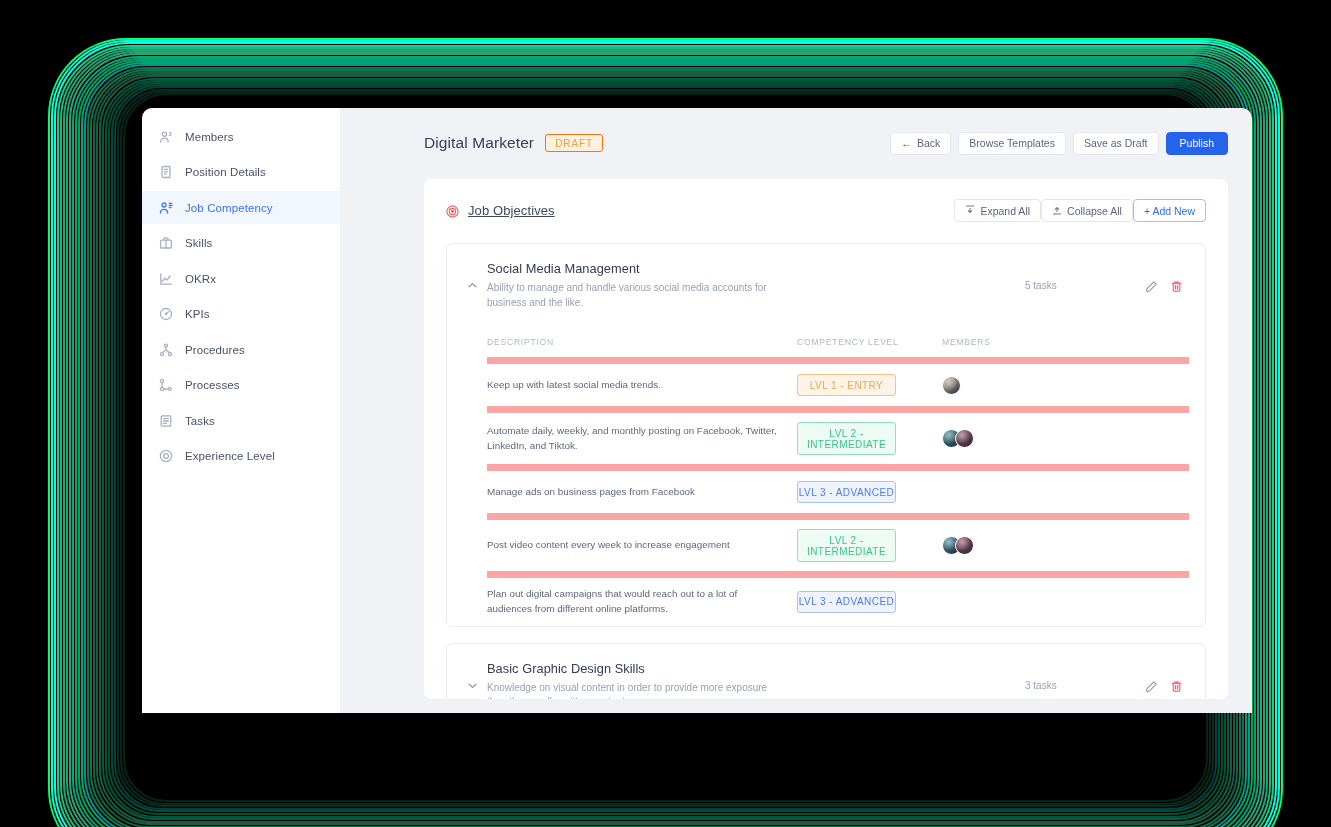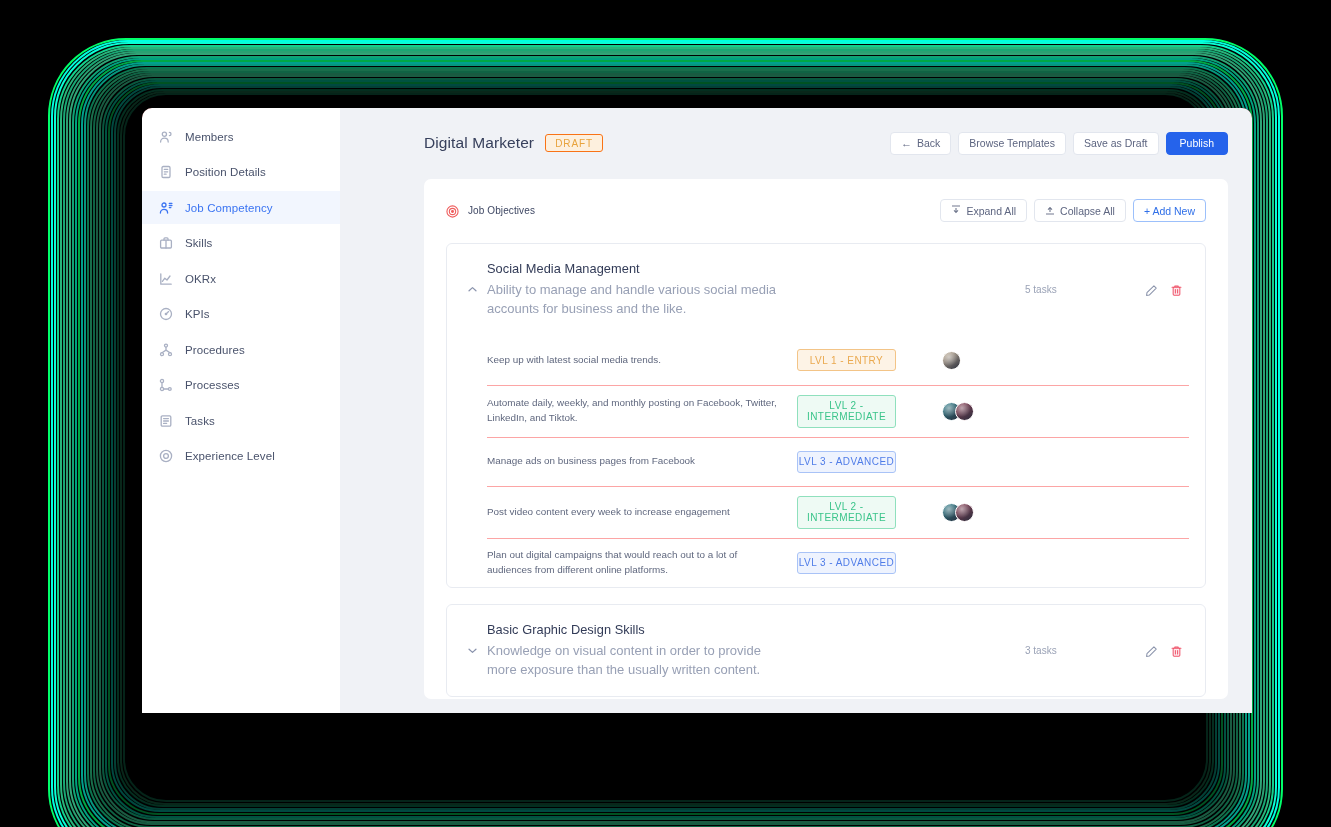--- a/index.html
+++ b/index.html
@@ -93,49 +93,49 @@
 
   
   #panel {
     background: #fff;
     border-radius: 7px;
     padding: 20px 22px 22px;
     height: 520px;
     overflow: hidden;
   }
   #panel-head { display: flex; align-items: center; margin-bottom: 21px; }
-  #panel-title { font-size: 10px; color: #3e4763; letter-spacing: .1px; }
+  #panel-title { font-size: 13px; color: #3e4763; letter-spacing: .1px; text-decoration: underline; }
   #target-icon { width: 13px; height: 13px; margin-right: 9px; display: block; }
-  #panel-actions { margin-left: auto; display: flex; gap: 7px; }
+  #panel-actions { margin-left: auto; display: flex; }
 
   
   .obj-card {
     border: 1px solid #e8ebf1;
     border-radius: 6px;
     margin-bottom: 16px;
   }
   .obj-head { display: flex; align-items: center; padding: 17px 16px 17px 14px; }
   .chev { width: 22px; flex: 0 0 22px; color: #9aa2b8; display: flex; justify-content: center; }
   .chev svg { width: 11px; height: 11px; stroke: #8b94ad; fill: none; stroke-width: 1.6; }
   .obj-meta { flex: 1 1 auto; padding-left: 4px; }
   .obj-name { font-size: 12.8px; color: #323b57; margin-bottom: 5px; letter-spacing: .05px; }
-  .obj-desc { font-size: 13px; color: #98a0b5; line-height: 1.45; max-width: 300px; }
+  .obj-desc { font-size: 10px; color: #98a0b5; line-height: 1.45; max-width: 300px; }
   .obj-count { font-size: 10px; color: #9aa2b6; width: 120px; text-align: left; }
   .obj-tools { display: flex; gap: 12px; align-items: center; padding-right: 6px; }
   .tool-ico { width: 13px; height: 13px; display: block; cursor: pointer; }
 
   
   .obj-table { padding: 0 16px 0 40px; }
   .trow { display: flex; align-items: center; }
   .thead { height: 30px; }
   .thead .cell { font-size: 8.6px; color: #b0b7c8; letter-spacing: .75px; }
   .cell.c-desc { flex: 0 0 310px; }
   .cell.c-lvl  { flex: 0 0 145px; }
   .cell.c-mem  { flex: 1 1 auto; }
-  .tbody-row { min-height: 49px; border-top: 1px solid #fca5a5; padding: 9px 0; }
+  .tbody-row { min-height: 49px; border-top: 7px solid #fca5a5; padding: 9px 0; }
   .tbody-row:first-child { border-top: none; }
   .desc-text { font-size: 9.9px; color: #5f677e; line-height: 1.5; max-width: 290px; }
   .lvl-badge {
     display: inline-block;
     font-size: 10px;
     letter-spacing: .45px;
     padding: 4.5px 0;
     border-radius: 3px;
     border: 1px solid;
     width: 99px;
@@ -333,20 +333,25 @@
                     <path d="M9.6 1.9 12.1 4.4 4.6 11.9 1.7 12.3 2.1 9.4z"></path>
                   </svg></span>
                 <span class="tool-ico"><svg viewBox="0 0 14 14" fill="none" stroke="#f0556b" stroke-width="1.1" stroke-linecap="round" stroke-linejoin="round">
                     <path d="M2.2 3.4h9.6M5.2 3.4V2.1h3.6v1.3"></path>
                     <rect x="3.4" y="3.4" width="7.2" height="8.6" rx="1" fill="#fde8ec"></rect>
                     <path d="M5.8 5.8v4M8.2 5.8v4"></path>
                   </svg></span>
               </div>
             </div>
             <div class="obj-table">
+              <div class="trow thead">
+                <div class="cell c-desc">DESCRIPTION</div>
+                <div class="cell c-lvl">COMPETENCY LEVEL</div>
+                <div class="cell c-mem">MEMBERS</div>
+              </div>
               <div class="trow tbody-row">
                 <div class="cell c-desc">
                   <div class="desc-text">Keep up with latest social media trends.</div>
                 </div>
                 <div class="cell c-lvl"><span class="lvl-badge lvl-1">LVL 1 - ENTRY</span></div>
                 <div class="cell c-mem">
                   <div class="avatars">
                     <span class="av" style="background:#c8b49a;background-image:radial-gradient(circle at 35% 30%, rgba(255,255,255,.55), transparent 55%),linear-gradient(145deg,#c8b49a,#2a2f3d);"></span>
                   </div>
                 </div>

